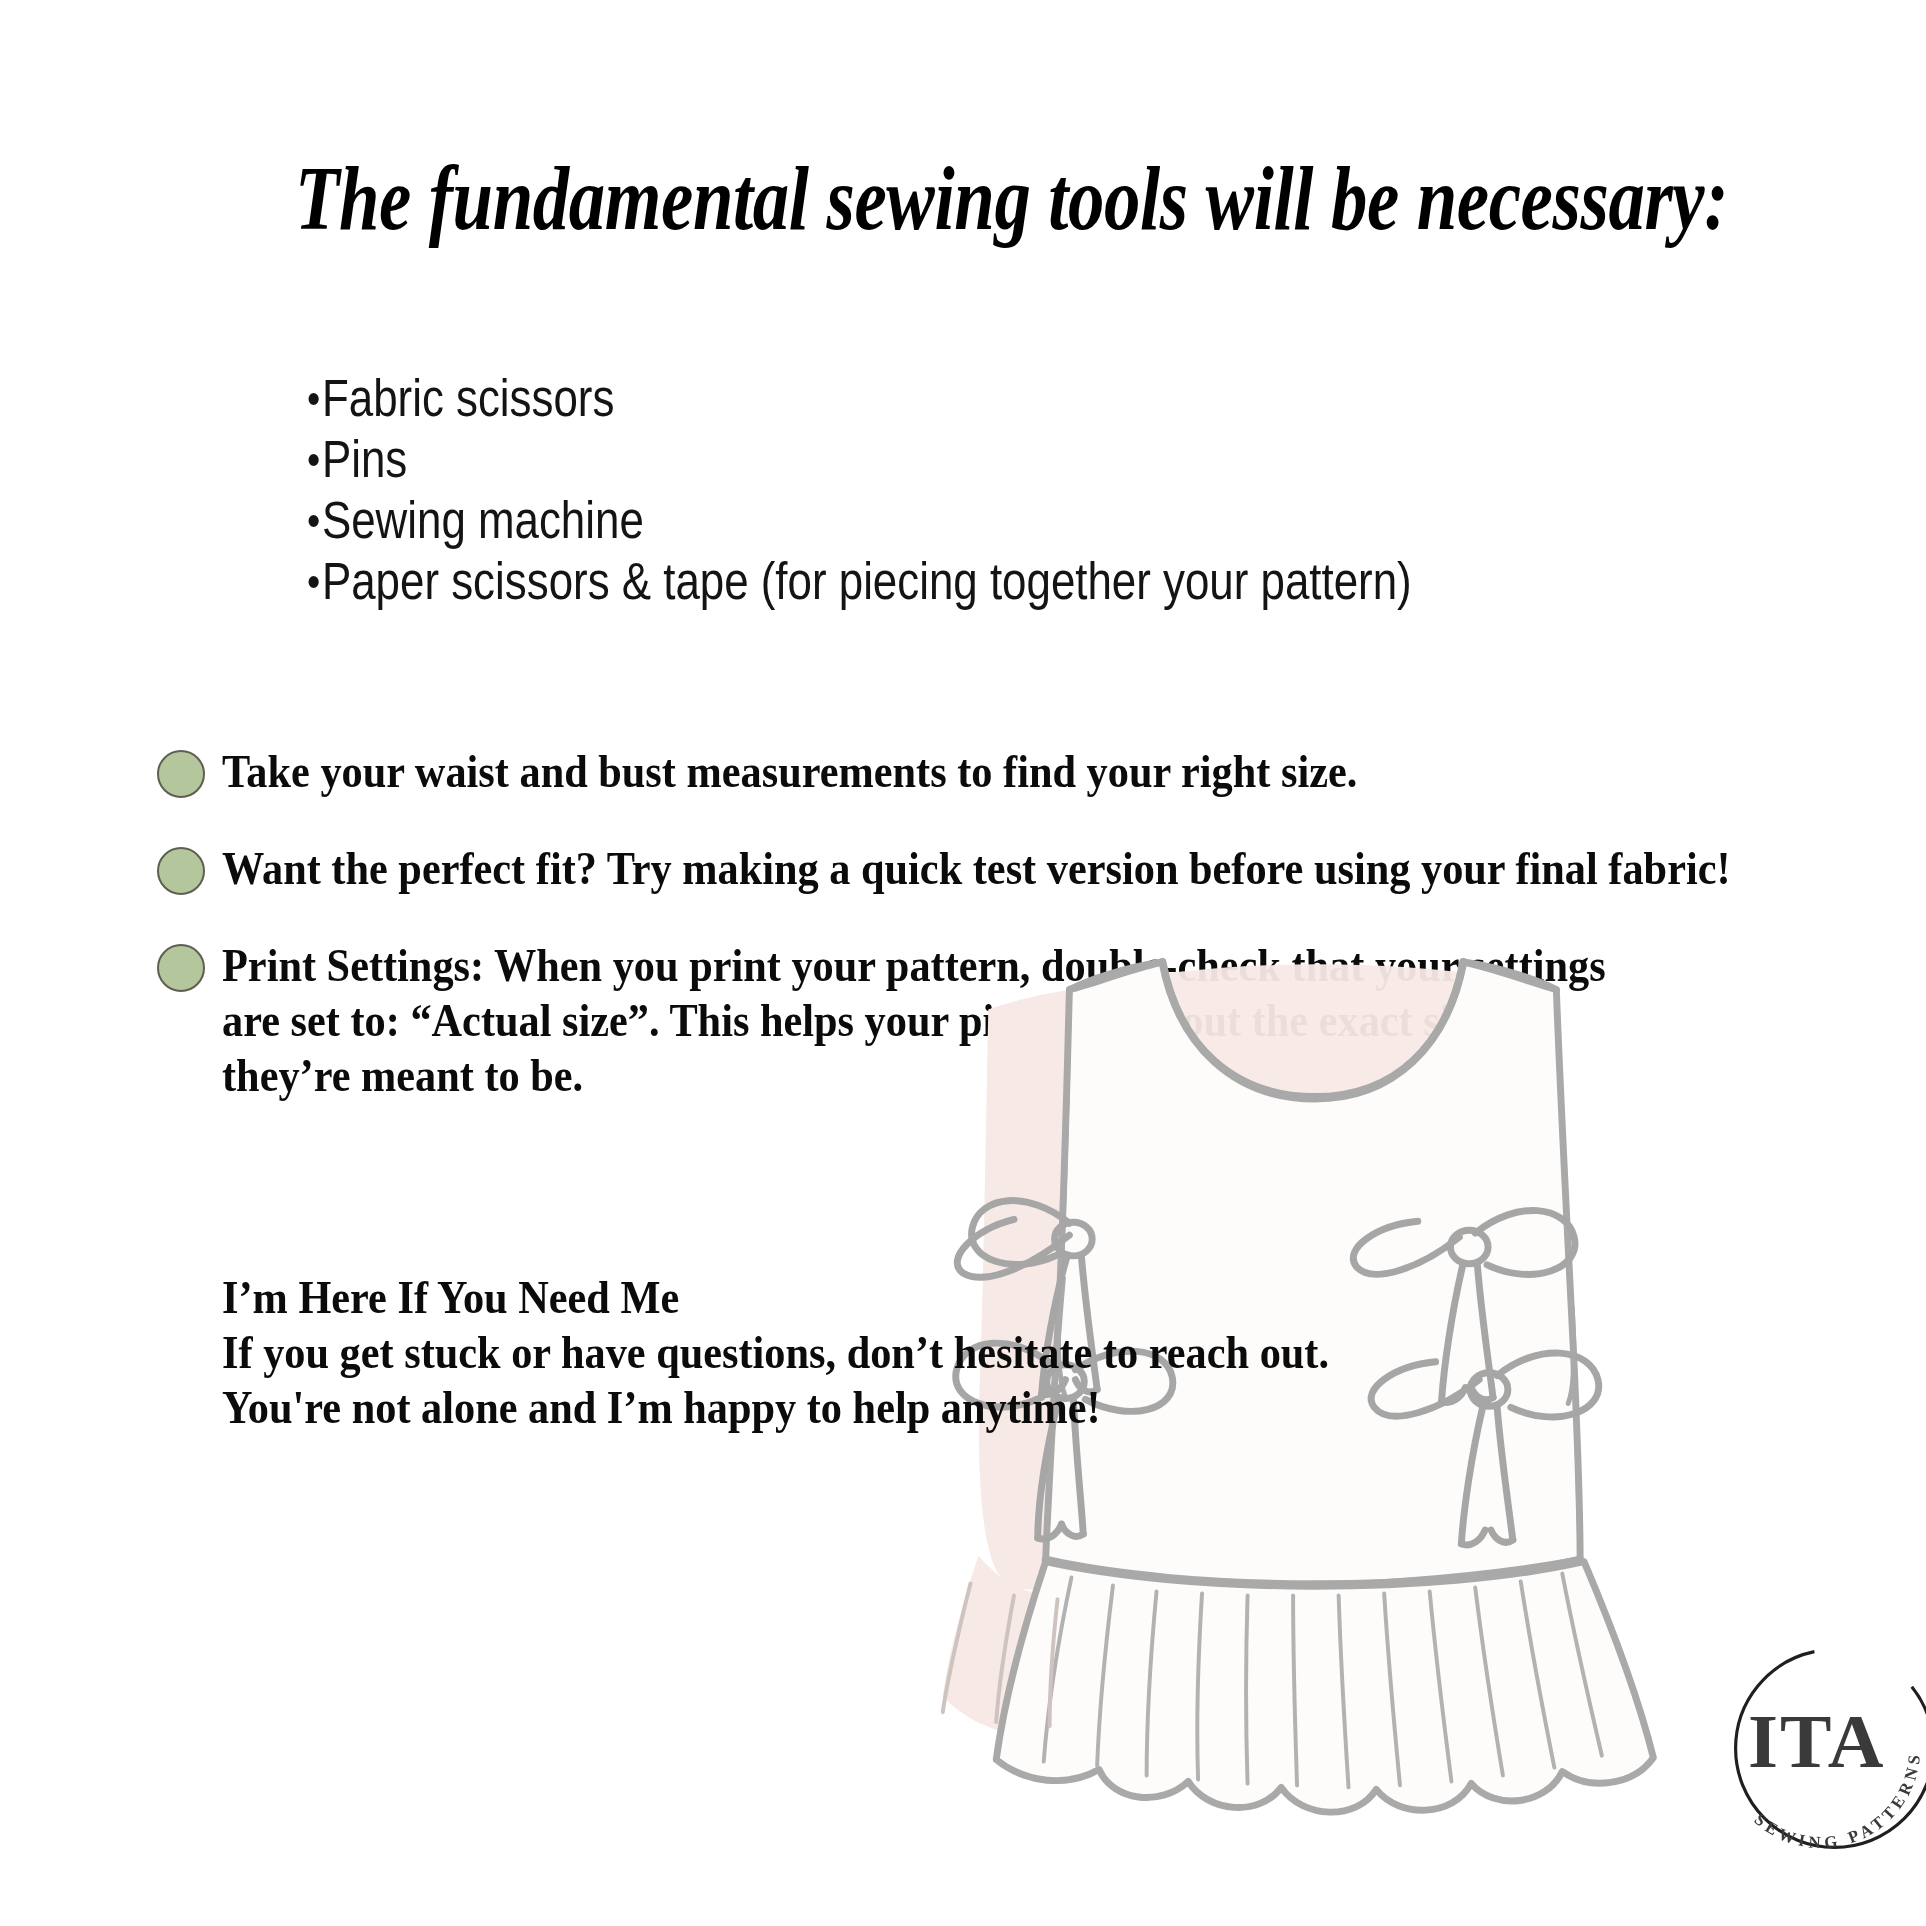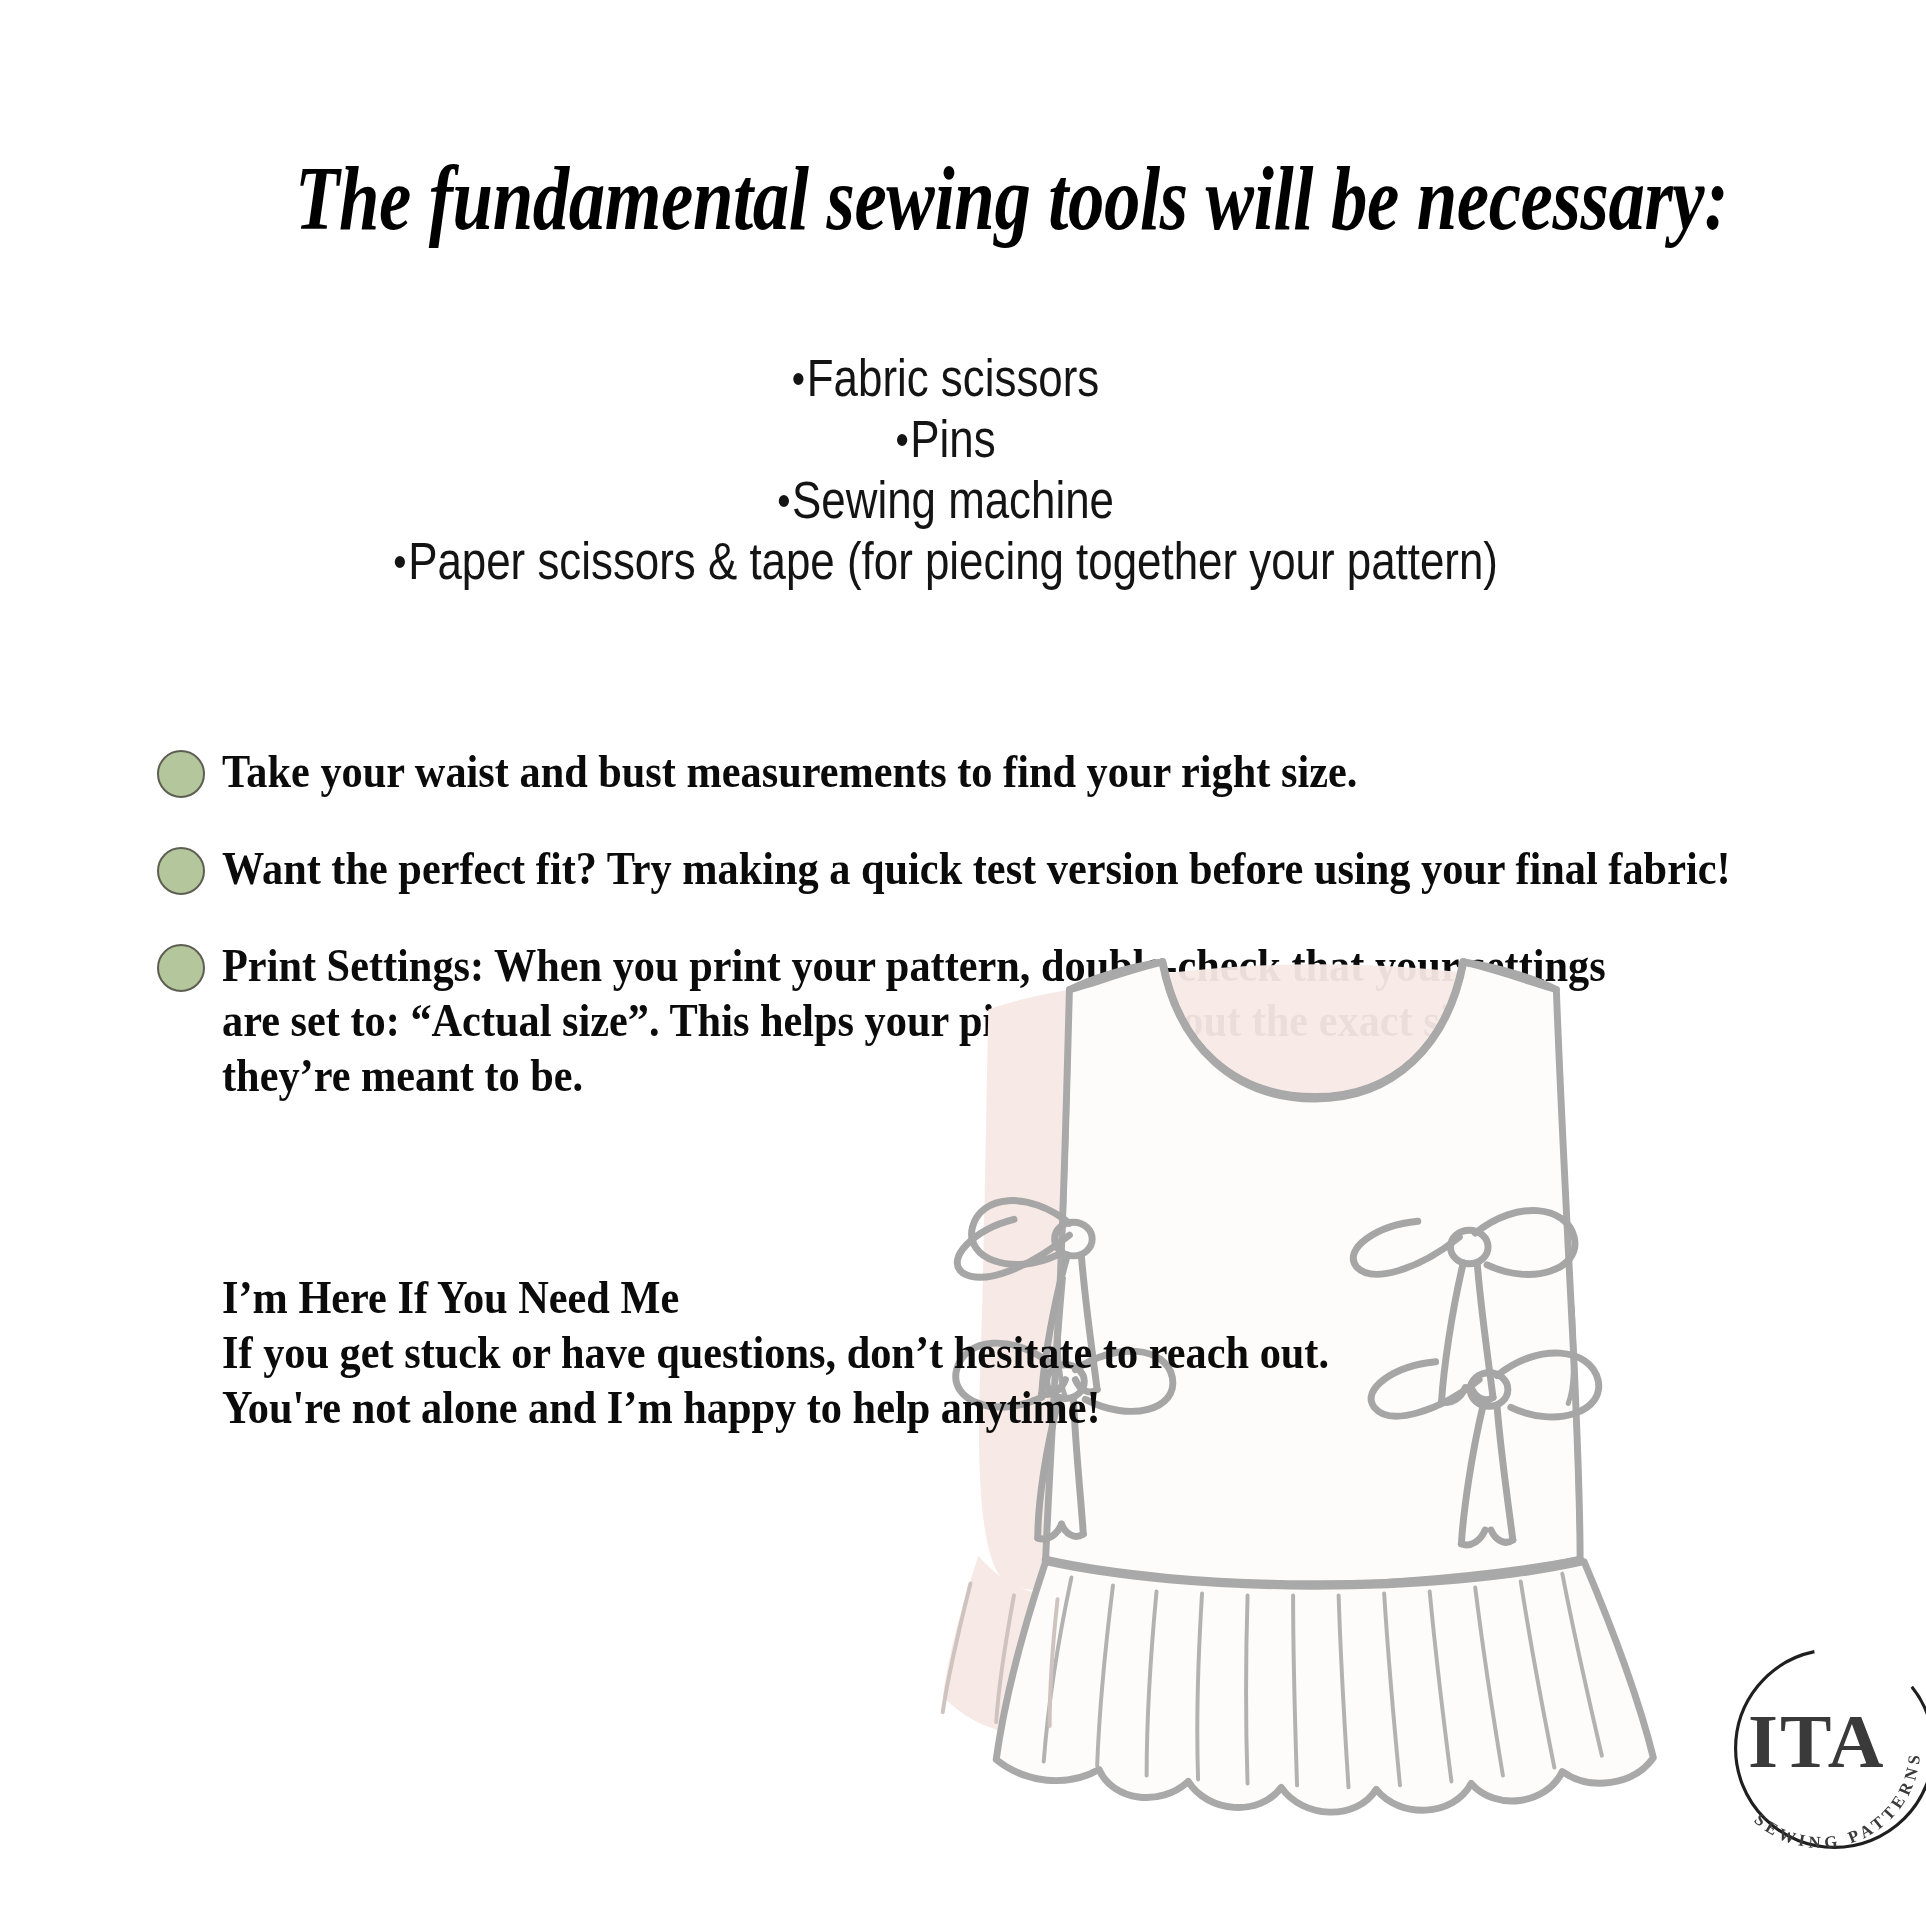--- a/index.html
+++ b/index.html
@@ -33,23 +33,22 @@
     color: #000000;
     transform: scaleX(0.80);
     transform-origin: 50% 50%;
     white-space: nowrap;
   }
 
   
   #supplies {
     position: absolute;
     left: 259px;
-    top: 348px;
+    top: 368px;
     width: 1485px;
-    text-align: center;
   }
   .supply-item {
     font-family: "Liberation Sans", sans-serif;
     font-weight: 400;
     font-size: 51px;
     line-height: 61px;
     color: #141414;
     transform: scaleX(0.86);
     transform-origin: 0 50%;
     white-space: nowrap;

